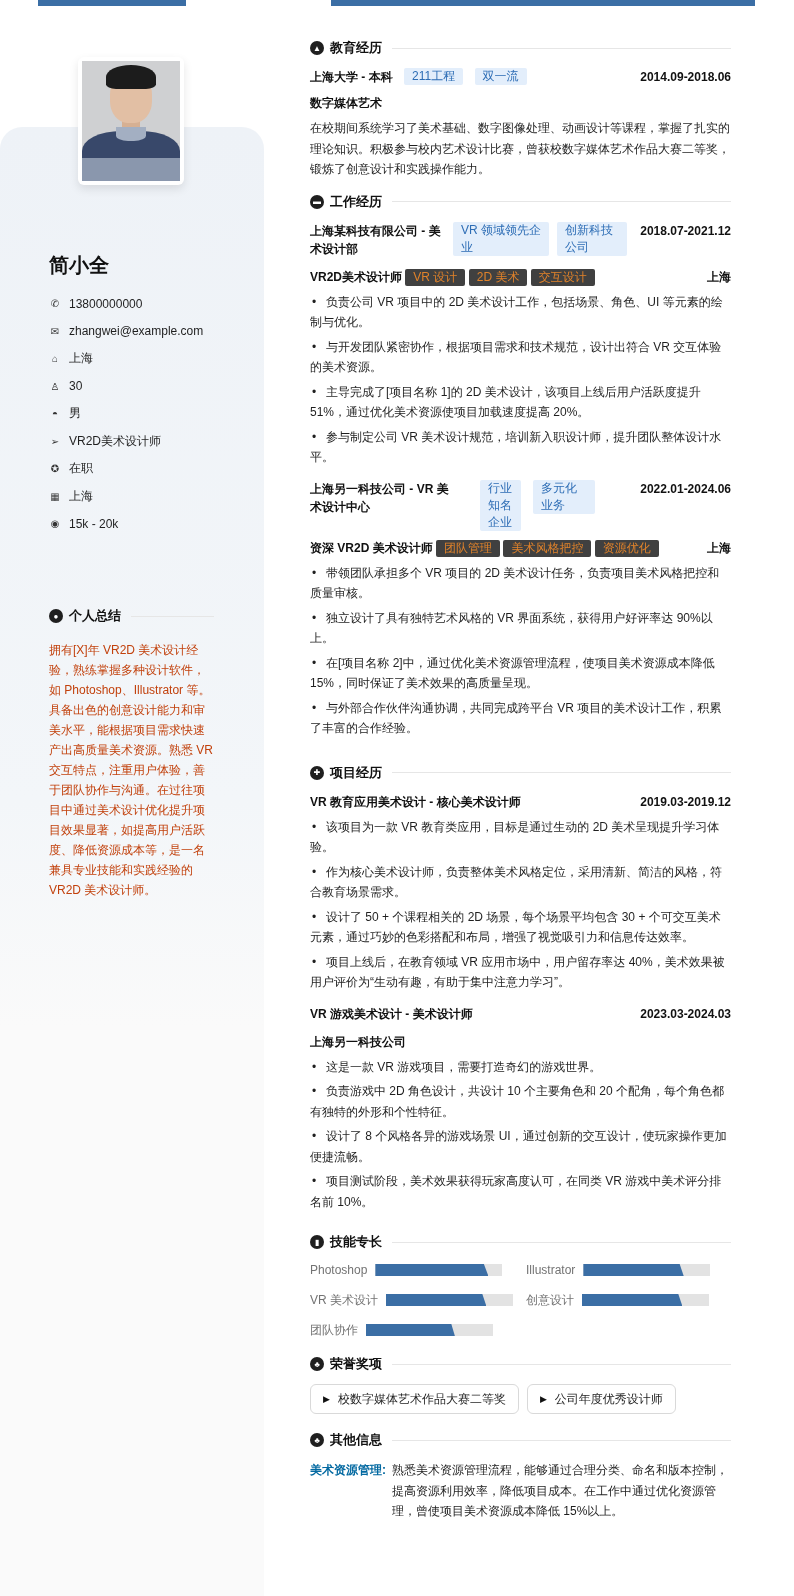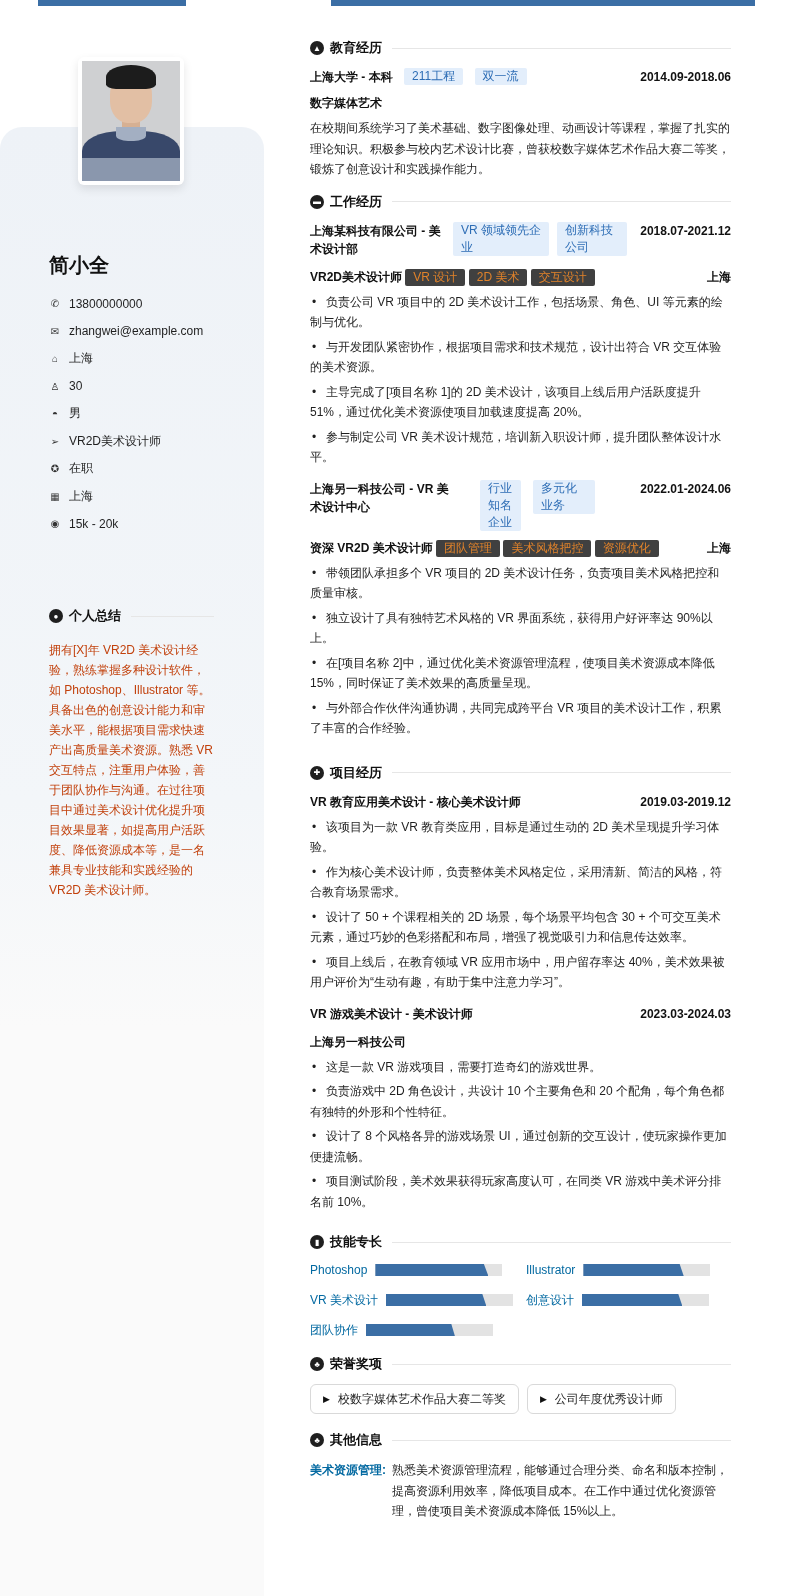--- a/index.html
+++ b/index.html
@@ -83,21 +83,21 @@
     padding: 0 8px; line-height: 17px; border-radius: 2px;
   }
   .sub-bold { font-size: 12px; font-weight: bold; color: #111; line-height: 18px; }
   .para { font-size: 12px; line-height: 20.5px; color: #1f1f1f; }
   .bullets { list-style: none; }
   .bullets li { font-size: 12px; line-height: 20.5px; color: #1f1f1f; margin-bottom: 4px; padding-left: 0; }
   .bullets li .dot { display: inline-block; width: 16px; padding-left: 2px; }
 
   .skill-grid { display: grid; grid-template-columns: 216px 205px; row-gap: 14px; margin-top: 8px; }
   .skill { display: flex; align-items: center; height: 16px; }
-  .skill .skill-name { font-size: 12px; color: #0369a1; white-space: nowrap; margin-right: 8px; }
+  .skill .skill-name { font-size: 12px; color: #737373; white-space: nowrap; margin-right: 8px; }
   .skill .track { width: 127px; height: 12px; background: #e3e3e3; position: relative; overflow: hidden; }
   .skill .fill { height: 12px; background: #3b6ea5; clip-path: polygon(0 0, 96% 0, 100% 100%, 0 100%); }
 
   .award-row { display: flex; gap: 8px; margin-top: 6px; }
   .award {
     display: inline-flex; align-items: center; height: 30px; padding: 0 12px;
     border: 1px solid #d9d9d9; border-radius: 6px; background: #fff; font-size: 12px; color: #1f1f1f;
   }
   .award .tri { font-size: 9px; margin-right: 8px; color: #111; }
 

